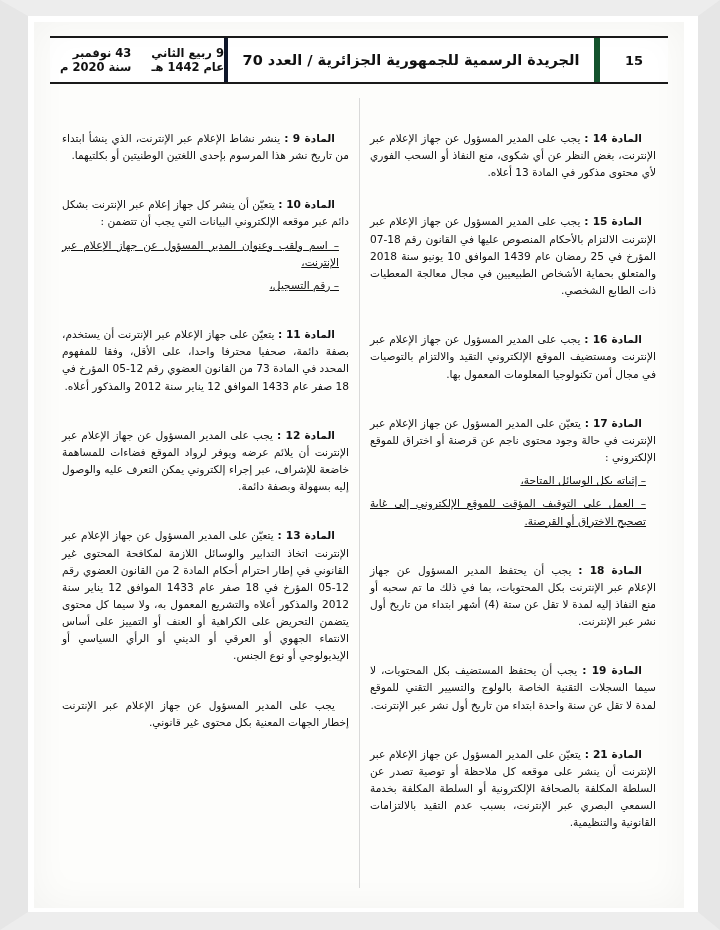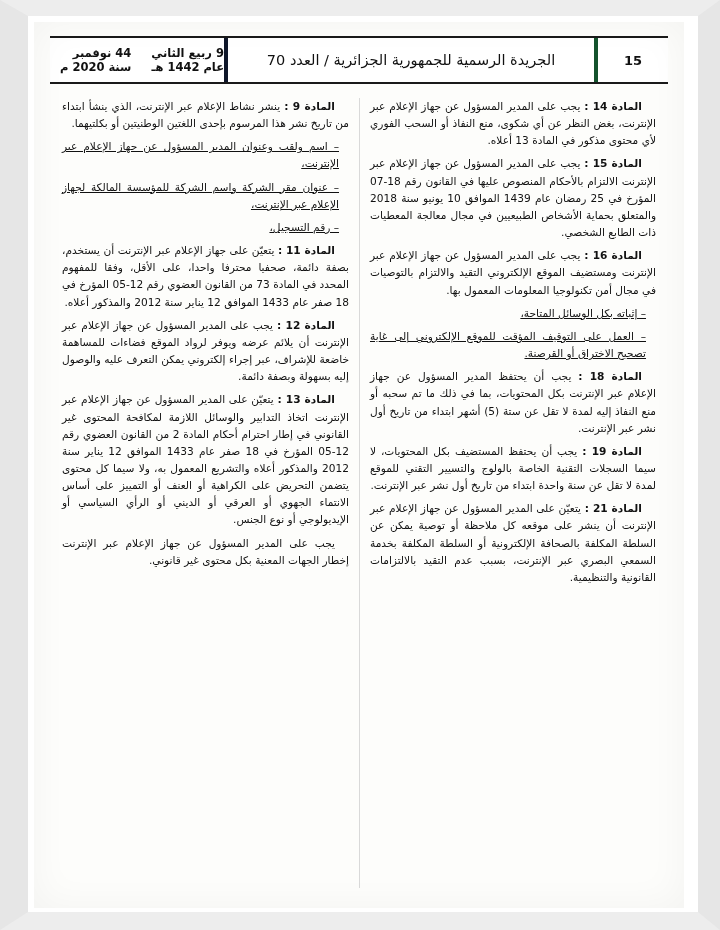--- a/index.html
+++ b/index.html
@@ -50,30 +50,30 @@
     background: #fff;
   }
   .hdr-page-no {
     width: 74px;
     display: flex;
     align-items: center;
     justify-content: center;
     font-size: 13px;
     font-weight: bold;
     color: #111;
-    border-left: 4px solid #14532d;
+    border-left: 6px solid #14532d;
     box-sizing: border-box;
   }
   .hdr-title {
     flex: 1;
     display: flex;
     align-items: center;
     justify-content: center;
     font-size: 14.5px;
-    font-weight: normal;
+    font-weight: bold;
     color: #111;
     letter-spacing: 0;
     white-space: nowrap;
   }
   .hdr-date {
     width: 178px;
     border-right: 4px solid #0f172a;
     box-sizing: border-box;
     display: flex;
     flex-direction: row;
@@ -103,21 +103,21 @@
     color: #111;
     text-align: justify;
     direction: rtl;
   }
   .col.right { border-left: 1px solid #d9d9d9; }
   p {
     margin: 0 0 6px 0;
     text-align: justify;
     text-justify: inter-word;
   }
-  p.indent { text-indent: 14px; }
+  p.indent { text-indent: 14px; margin-top: 32px; }
   p.dash { text-indent: 0; padding-right: 10px; text-decoration: underline; }
   .art {
     font-weight: bold;
   }
   
   .sheet::after {
     content: "";
     position: absolute;
     left: 0; top: 0; right: 0; bottom: 0;
     pointer-events: none;
@@ -128,39 +128,40 @@
 <body>
 
 <div class="page">
   <div class="sheet">
 
     <div class="header">
       <div class="hdr-page-no">15</div>
       <div class="hdr-title">الجريدة الرسمية للجمهورية الجزائرية / العدد  70</div>
       <div class="hdr-date">
         <div>9 ربيع الثاني عام 1442 هـ</div>
-        <div>44 نوفمبر سنة 2020 م</div>
+        <div>43 نوفمبر سنة 2020 م</div>
       </div>
     </div>
 
     <div class="columns">
       <div class="col right" id="col-right">
           <p class="indent"><span class="art">المادة 14 :</span><span> يجب على المدير المسؤول عن جهاز الإعلام عبر الإنترنت، بغض النظر عن أي شكوى، منع النفاذ أو السحب الفوري لأي محتوى مذكور في المادة 13 أعلاه.</span></p>
           <p class="indent"><span class="art">المادة 15 :</span><span> يجب على المدير المسؤول عن جهاز الإعلام عبر الإنترنت الالتزام بالأحكام المنصوص عليها في القانون رقم 18-07 المؤرخ في 25 رمضان عام 1439 الموافق 10 يونيو سنة 2018 والمتعلق بحماية الأشخاص الطبيعيين في مجال معالجة المعطيات ذات الطابع الشخصي.</span></p>
           <p class="indent"><span class="art">المادة 16 :</span><span> يجب على المدير المسؤول عن جهاز الإعلام عبر الإنترنت ومستضيف الموقع الإلكتروني التقيد والالتزام بالتوصيات في مجال أمن تكنولوجيا المعلومات المعمول بها.</span></p>
+          <p class="indent"><span class="art">المادة 17 :</span><span> يتعيّن على المدير المسؤول عن جهاز الإعلام عبر الإنترنت في حالة وجود محتوى ناجم عن قرصنة أو اختراق للموقع الإلكتروني :</span></p>
           <p class="dash"><span>– إثباته بكل الوسائل المتاحة،</span></p>
           <p class="dash"><span>– العمل على التوقيف المؤقت للموقع الإلكتروني إلى غاية تصحيح الاختراق أو القرصنة.</span></p>
-          <p class="indent"><span class="art">المادة 18 :</span><span> يجب أن يحتفظ المدير المسؤول عن جهاز الإعلام عبر الإنترنت بكل المحتويات، بما في ذلك ما تم سحبه أو منع النفاذ إليه لمدة لا تقل عن ستة (5) أشهر ابتداء من تاريخ أول نشر عبر الإنترنت.</span></p>
+          <p class="indent"><span class="art">المادة 18 :</span><span> يجب أن يحتفظ المدير المسؤول عن جهاز الإعلام عبر الإنترنت بكل المحتويات، بما في ذلك ما تم سحبه أو منع النفاذ إليه لمدة لا تقل عن ستة (4) أشهر ابتداء من تاريخ أول نشر عبر الإنترنت.</span></p>
           <p class="indent"><span class="art">المادة 19 :</span><span> يجب أن يحتفظ المستضيف بكل المحتويات، لا سيما السجلات التقنية الخاصة بالولوج والتسيير التقني للموقع لمدة لا تقل عن سنة واحدة ابتداء من تاريخ أول نشر عبر الإنترنت.</span></p>
-          <p class="indent"><span class="art">المادة 21 :</span><span> يتعيّن على المدير المسؤول عن جهاز الإعلام عبر الإنترنت أن ينشر على موقعه كل ملاحظة أو توصية يمكن عن السلطة المكلفة بالصحافة الإلكترونية أو السلطة المكلفة بخدمة السمعي البصري عبر الإنترنت، بسبب عدم التقيد بالالتزامات القانونية والتنظيمية.</span></p>
+          <p class="indent"><span class="art">المادة 21 :</span><span> يتعيّن على المدير المسؤول عن جهاز الإعلام عبر الإنترنت أن ينشر على موقعه كل ملاحظة أو توصية تصدر عن السلطة المكلفة بالصحافة الإلكترونية أو السلطة المكلفة بخدمة السمعي البصري عبر الإنترنت، بسبب عدم التقيد بالالتزامات القانونية والتنظيمية.</span></p>
         </div>
       <div class="col left" id="col-left">
           <p class="indent"><span class="art">المادة 9 :</span><span> ينشر نشاط الإعلام عبر الإنترنت، الذي ينشأ ابتداء من تاريخ نشر هذا المرسوم بإحدى اللغتين الوطنيتين أو بكلتيهما.</span></p>
+          <p class="indent"><span class="art">المادة 10 :</span><span> يتعيّن أن ينشر كل جهاز إعلام عبر الإنترنت بشكل دائم عبر موقعه الإلكتروني البيانات التي يجب أن تتضمن :</span></p>
           <p class="dash"><span>– اسم ولقب وعنوان المدير المسؤول عن جهاز الإعلام عبر الإنترنت،</span></p>
-          <p class="dash"><span>– عنوان مقر الشركة واسم الشركة للمؤسسة المالكة لجهاز الإعلام عبر الإنترنت،</span></p>
           <p class="dash"><span>– رقم التسجيل،</span></p>
           <p class="indent"><span class="art">المادة 11 :</span><span> يتعيّن على جهاز الإعلام عبر الإنترنت أن يستخدم، بصفة دائمة، صحفيا محترفا واحدا، على الأقل، وفقا للمفهوم المحدد في المادة 73 من القانون العضوي رقم 12-05 المؤرخ في 18 صفر عام 1433 الموافق 12 يناير سنة 2012 والمذكور أعلاه.</span></p>
           <p class="indent"><span class="art">المادة 12 :</span><span> يجب على المدير المسؤول عن جهاز الإعلام عبر الإنترنت أن يلائم عرضه ويوفر لرواد الموقع فضاءات للمساهمة خاضعة للإشراف، عبر إجراء إلكتروني يمكن التعرف عليه والوصول إليه بسهولة وبصفة دائمة.</span></p>
           <p class="indent"><span class="art">المادة 13 :</span><span> يتعيّن على المدير المسؤول عن جهاز الإعلام عبر الإنترنت اتخاذ التدابير والوسائل اللازمة لمكافحة المحتوى غير القانوني في إطار احترام أحكام المادة 2 من القانون العضوي رقم 12-05 المؤرخ في 18 صفر عام 1433 الموافق 12 يناير سنة 2012 والمذكور أعلاه والتشريع المعمول به، ولا سيما كل محتوى يتضمن التحريض على الكراهية أو العنف أو التمييز على أساس الانتماء الجهوي أو العرقي أو الديني أو الرأي السياسي أو الإيديولوجي أو نوع الجنس.</span></p>
           <p class="indent"><span>يجب على المدير المسؤول عن جهاز الإعلام عبر الإنترنت إخطار الجهات المعنية بكل محتوى غير قانوني.</span></p>
         </div>
     </div>
 
   </div>
   <div class="scan-frame"></div>

